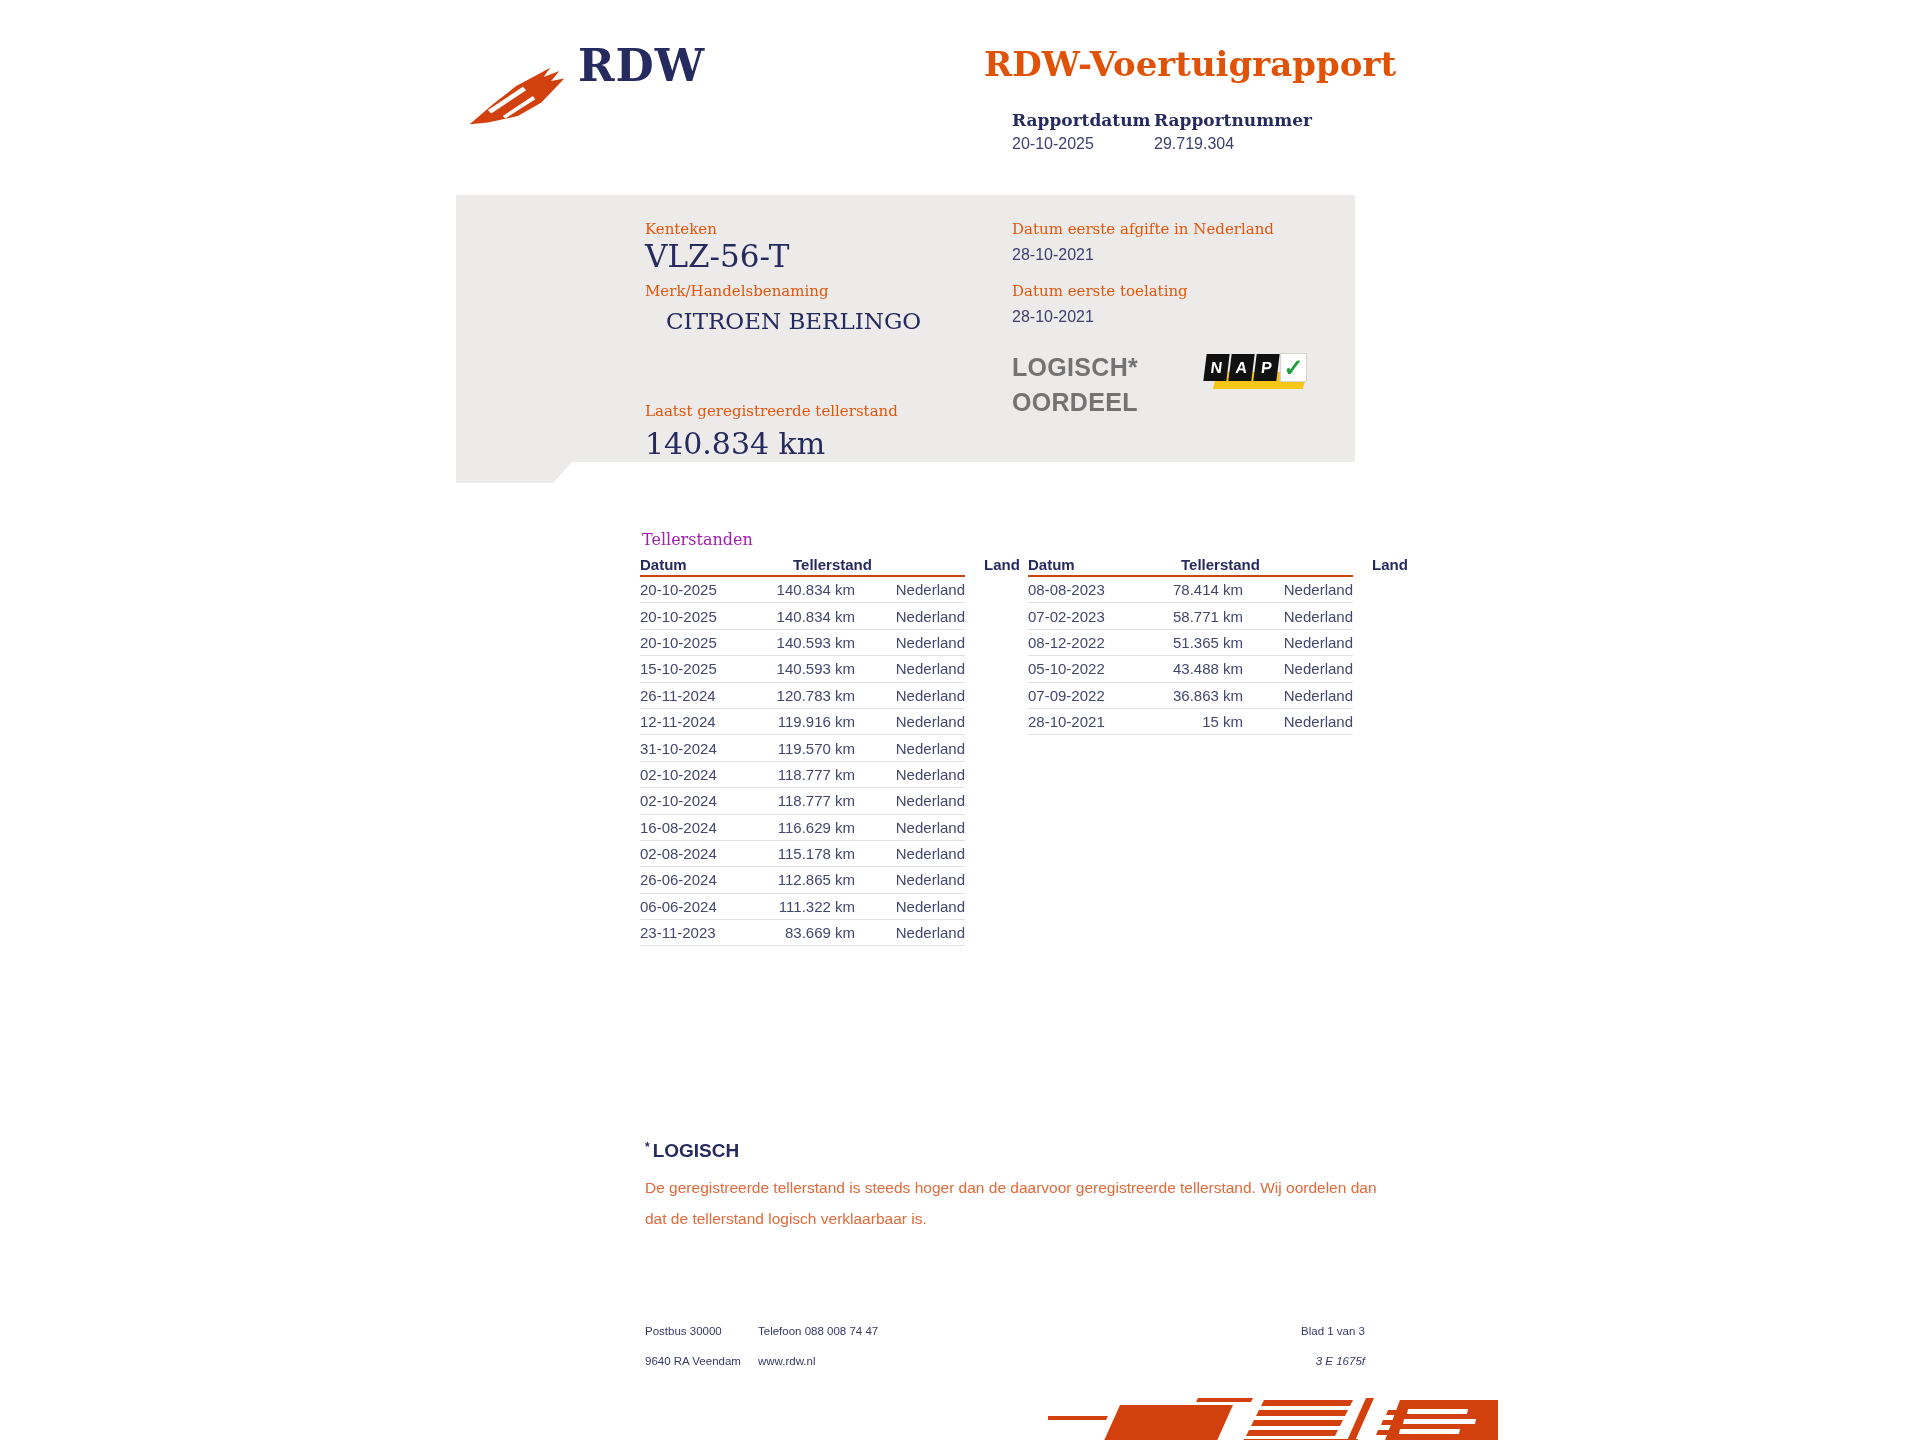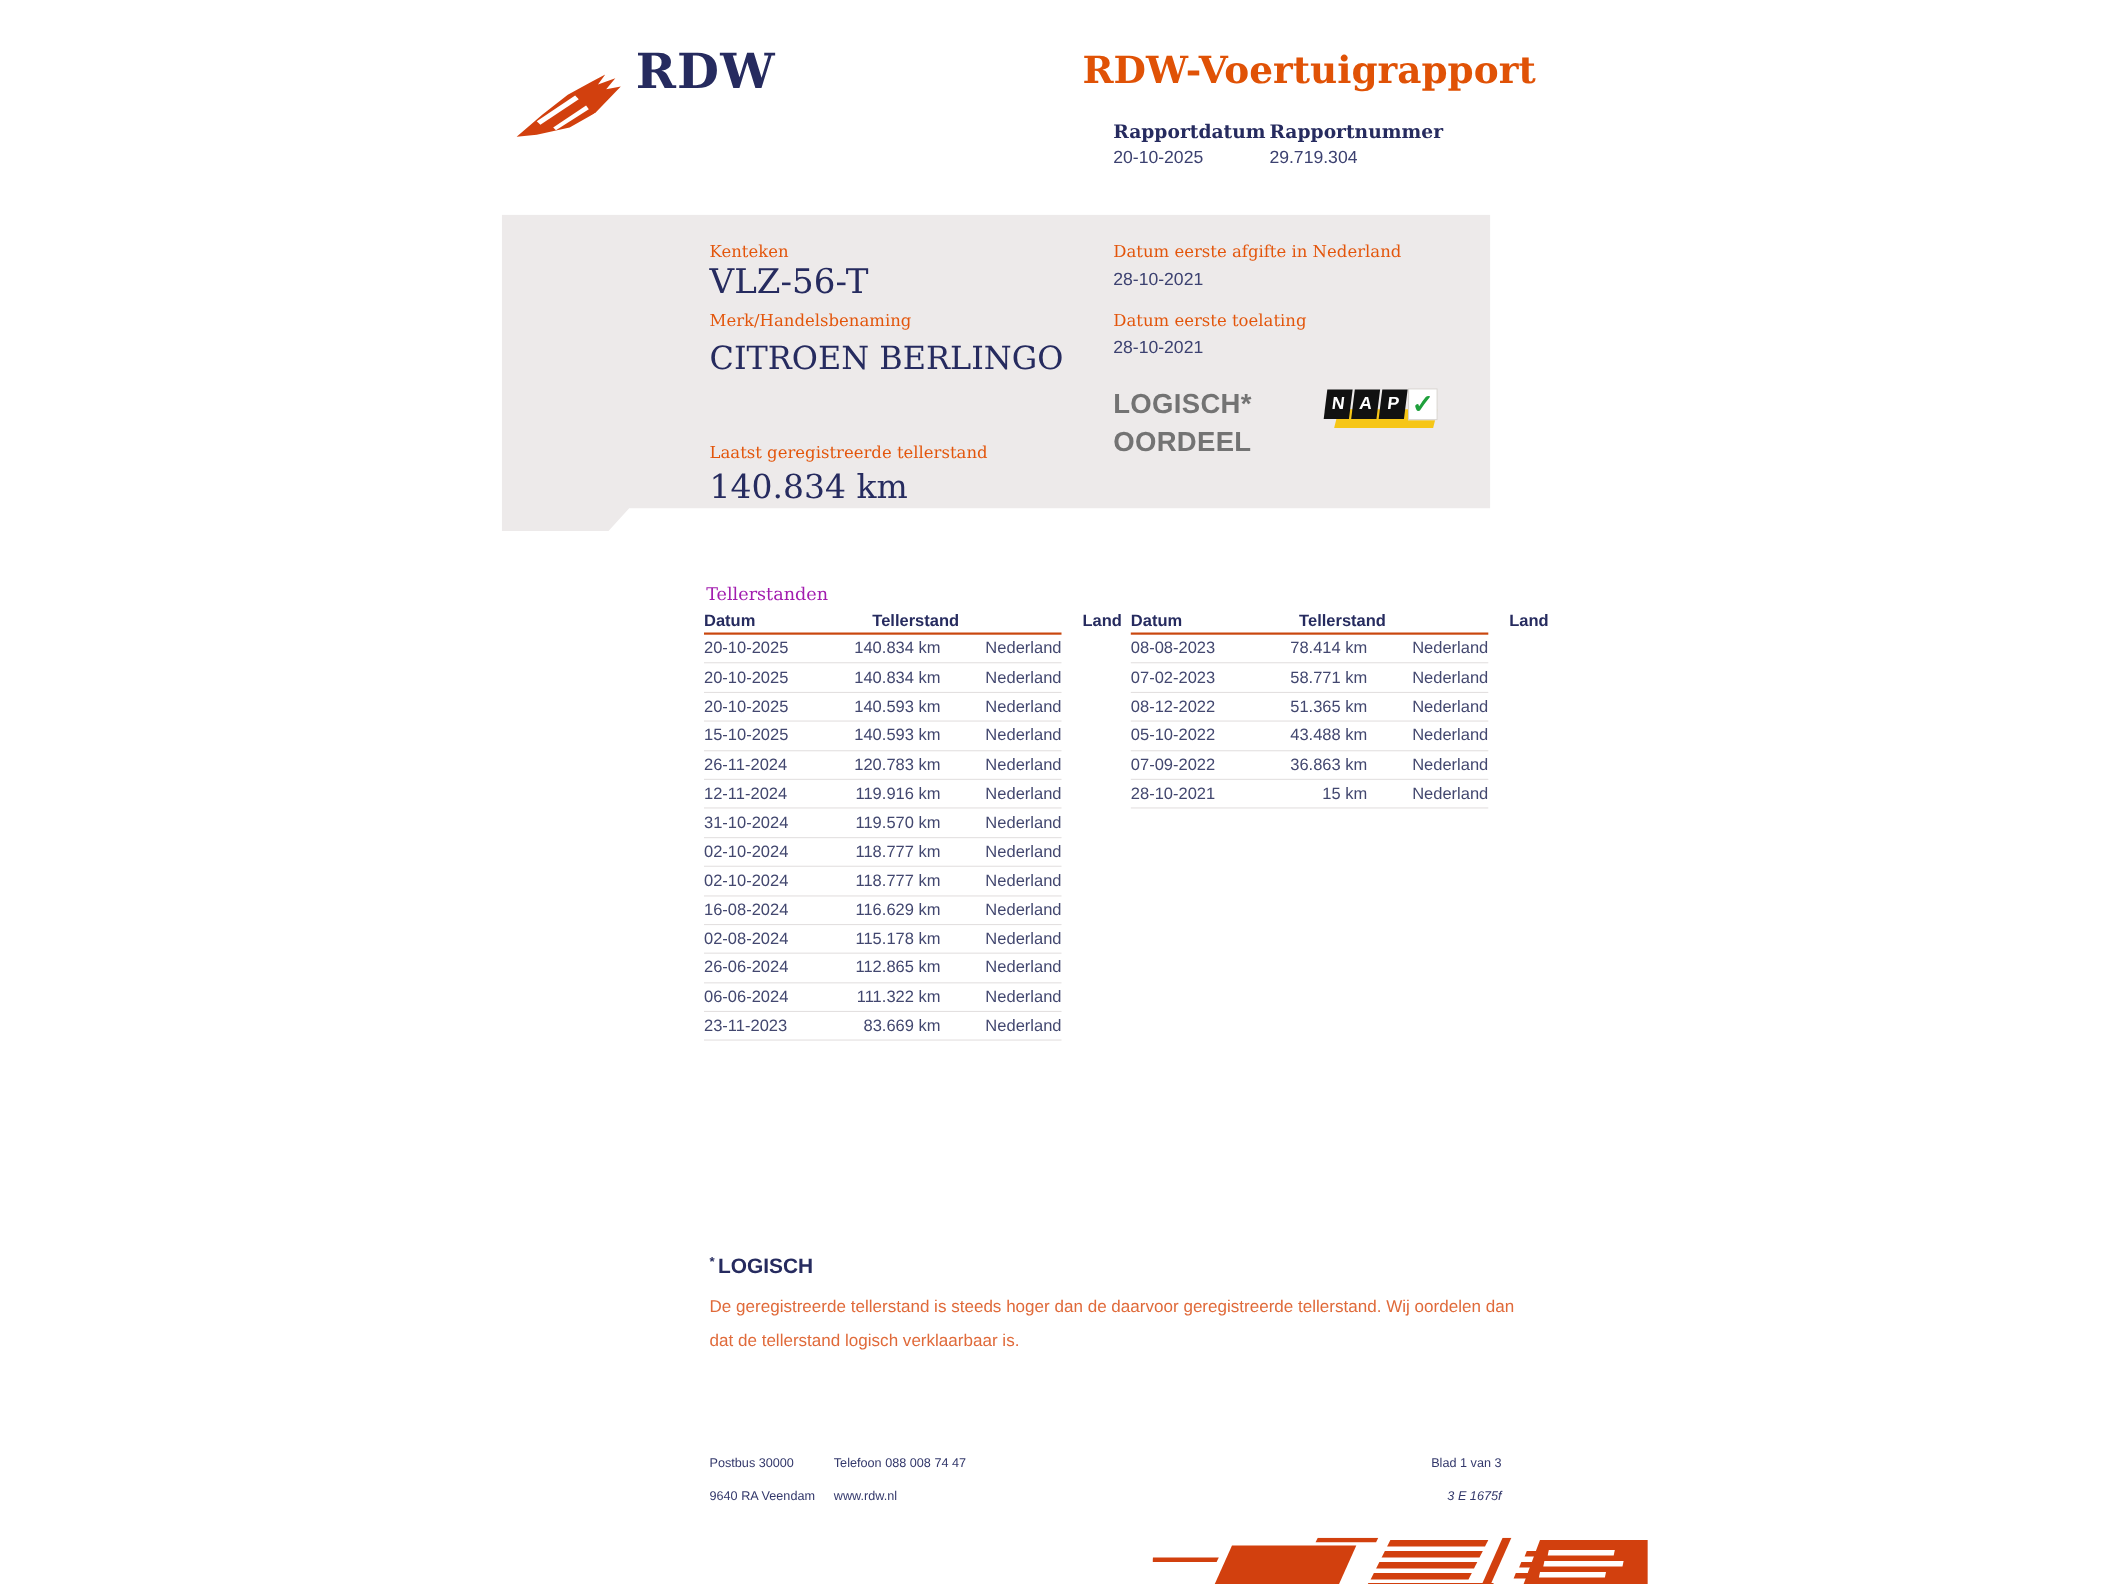--- a/index.html
+++ b/index.html
@@ -41,21 +41,21 @@
   }
   .big-serif {
     font-family:"DejaVu Serif", serif; font-weight:normal;
     color:#262b5f; display:block;
   }
   .gb-left  { position:absolute; left:189px; width:330px; }
   .gb-right { position:absolute; left:556px; width:330px; }
   .pos-a { top:25px; }  .pos-b { top:87px; }  .pos-c { top:207px; }
   .gb-val-sans { font-size:16px; color:#3c4170; display:block; margin-top:8px; }
   .kenteken  { font-size:31px; margin-top:0; }
-  .merk      { font-size:29px; margin-top:8px; }
+  .merk      { font-size:23px; margin-top:8px;margin-left:21px; }
   .odo       { font-size:30px; margin-top:6px; }
   .oordeel {
     position:absolute; left:556px; top:155px;
     font-size:25px; font-weight:bold; color:#737373; line-height:35px;
     letter-spacing:0.3px;
   }
   
   .nap { position:absolute; left:749px; top:157px; width:104px; height:42px; }
   .nap-yellow {
     position:absolute; left:10px; top:20px; width:90px; height:17px;

